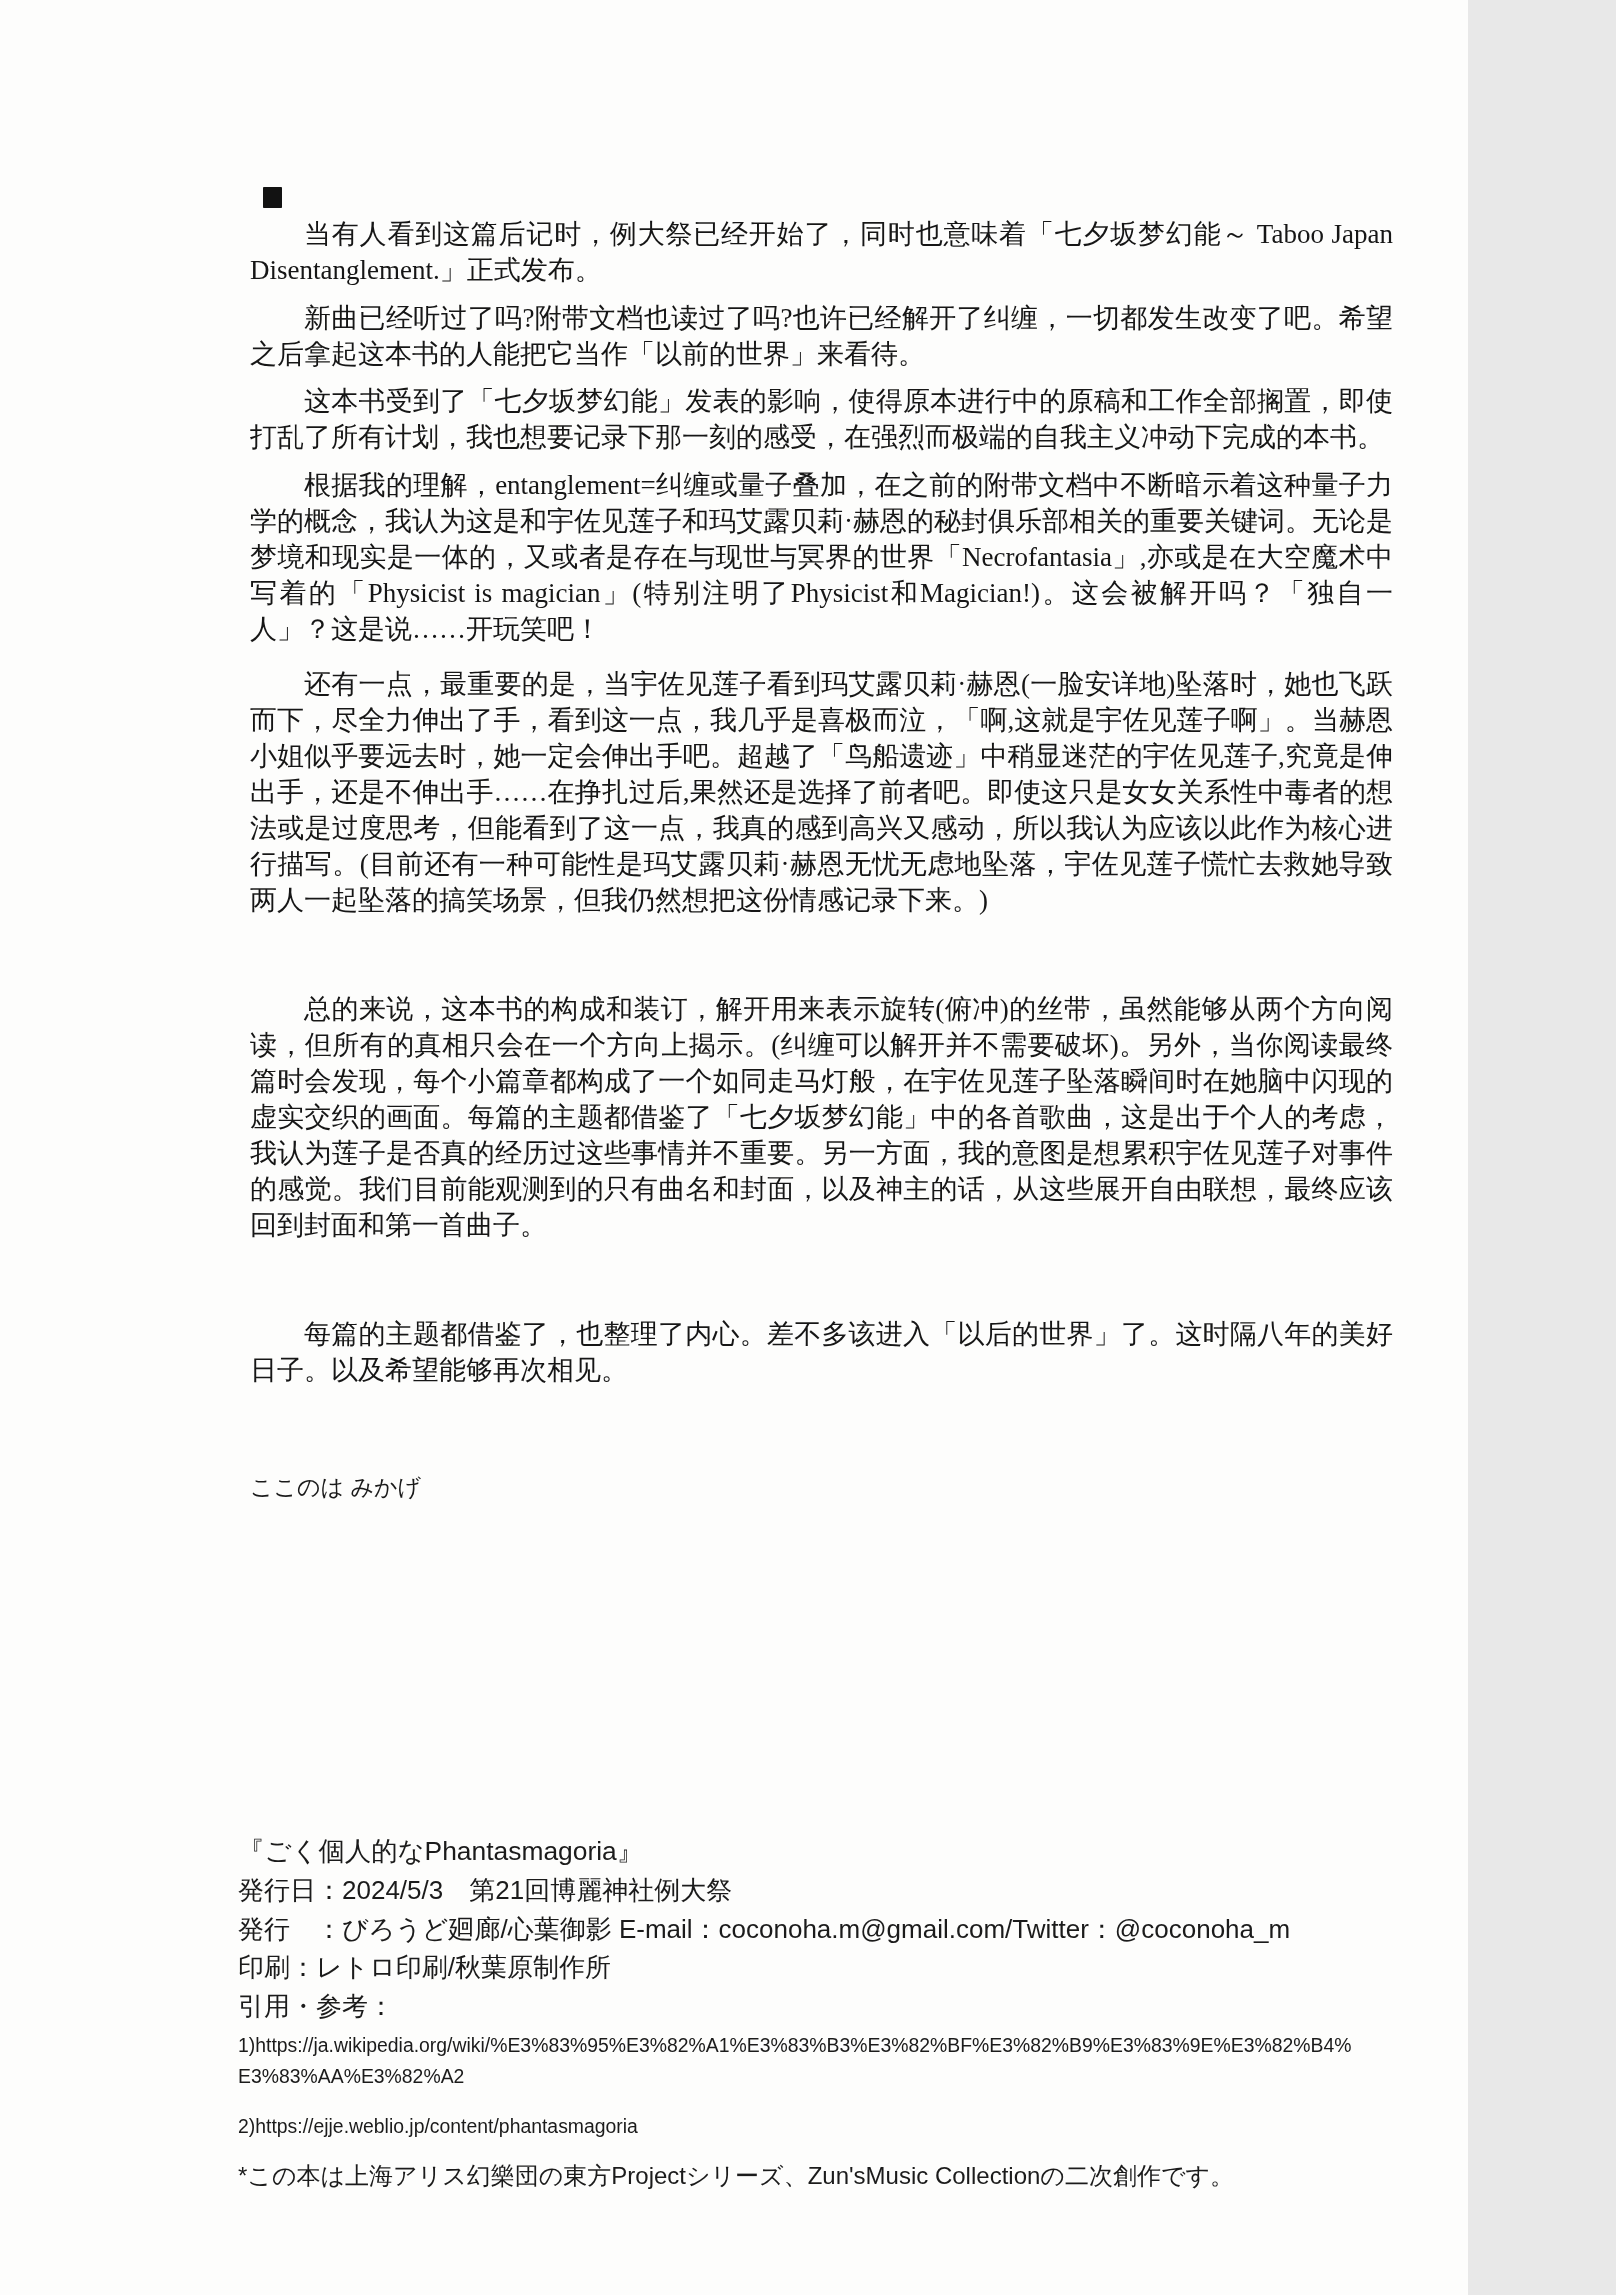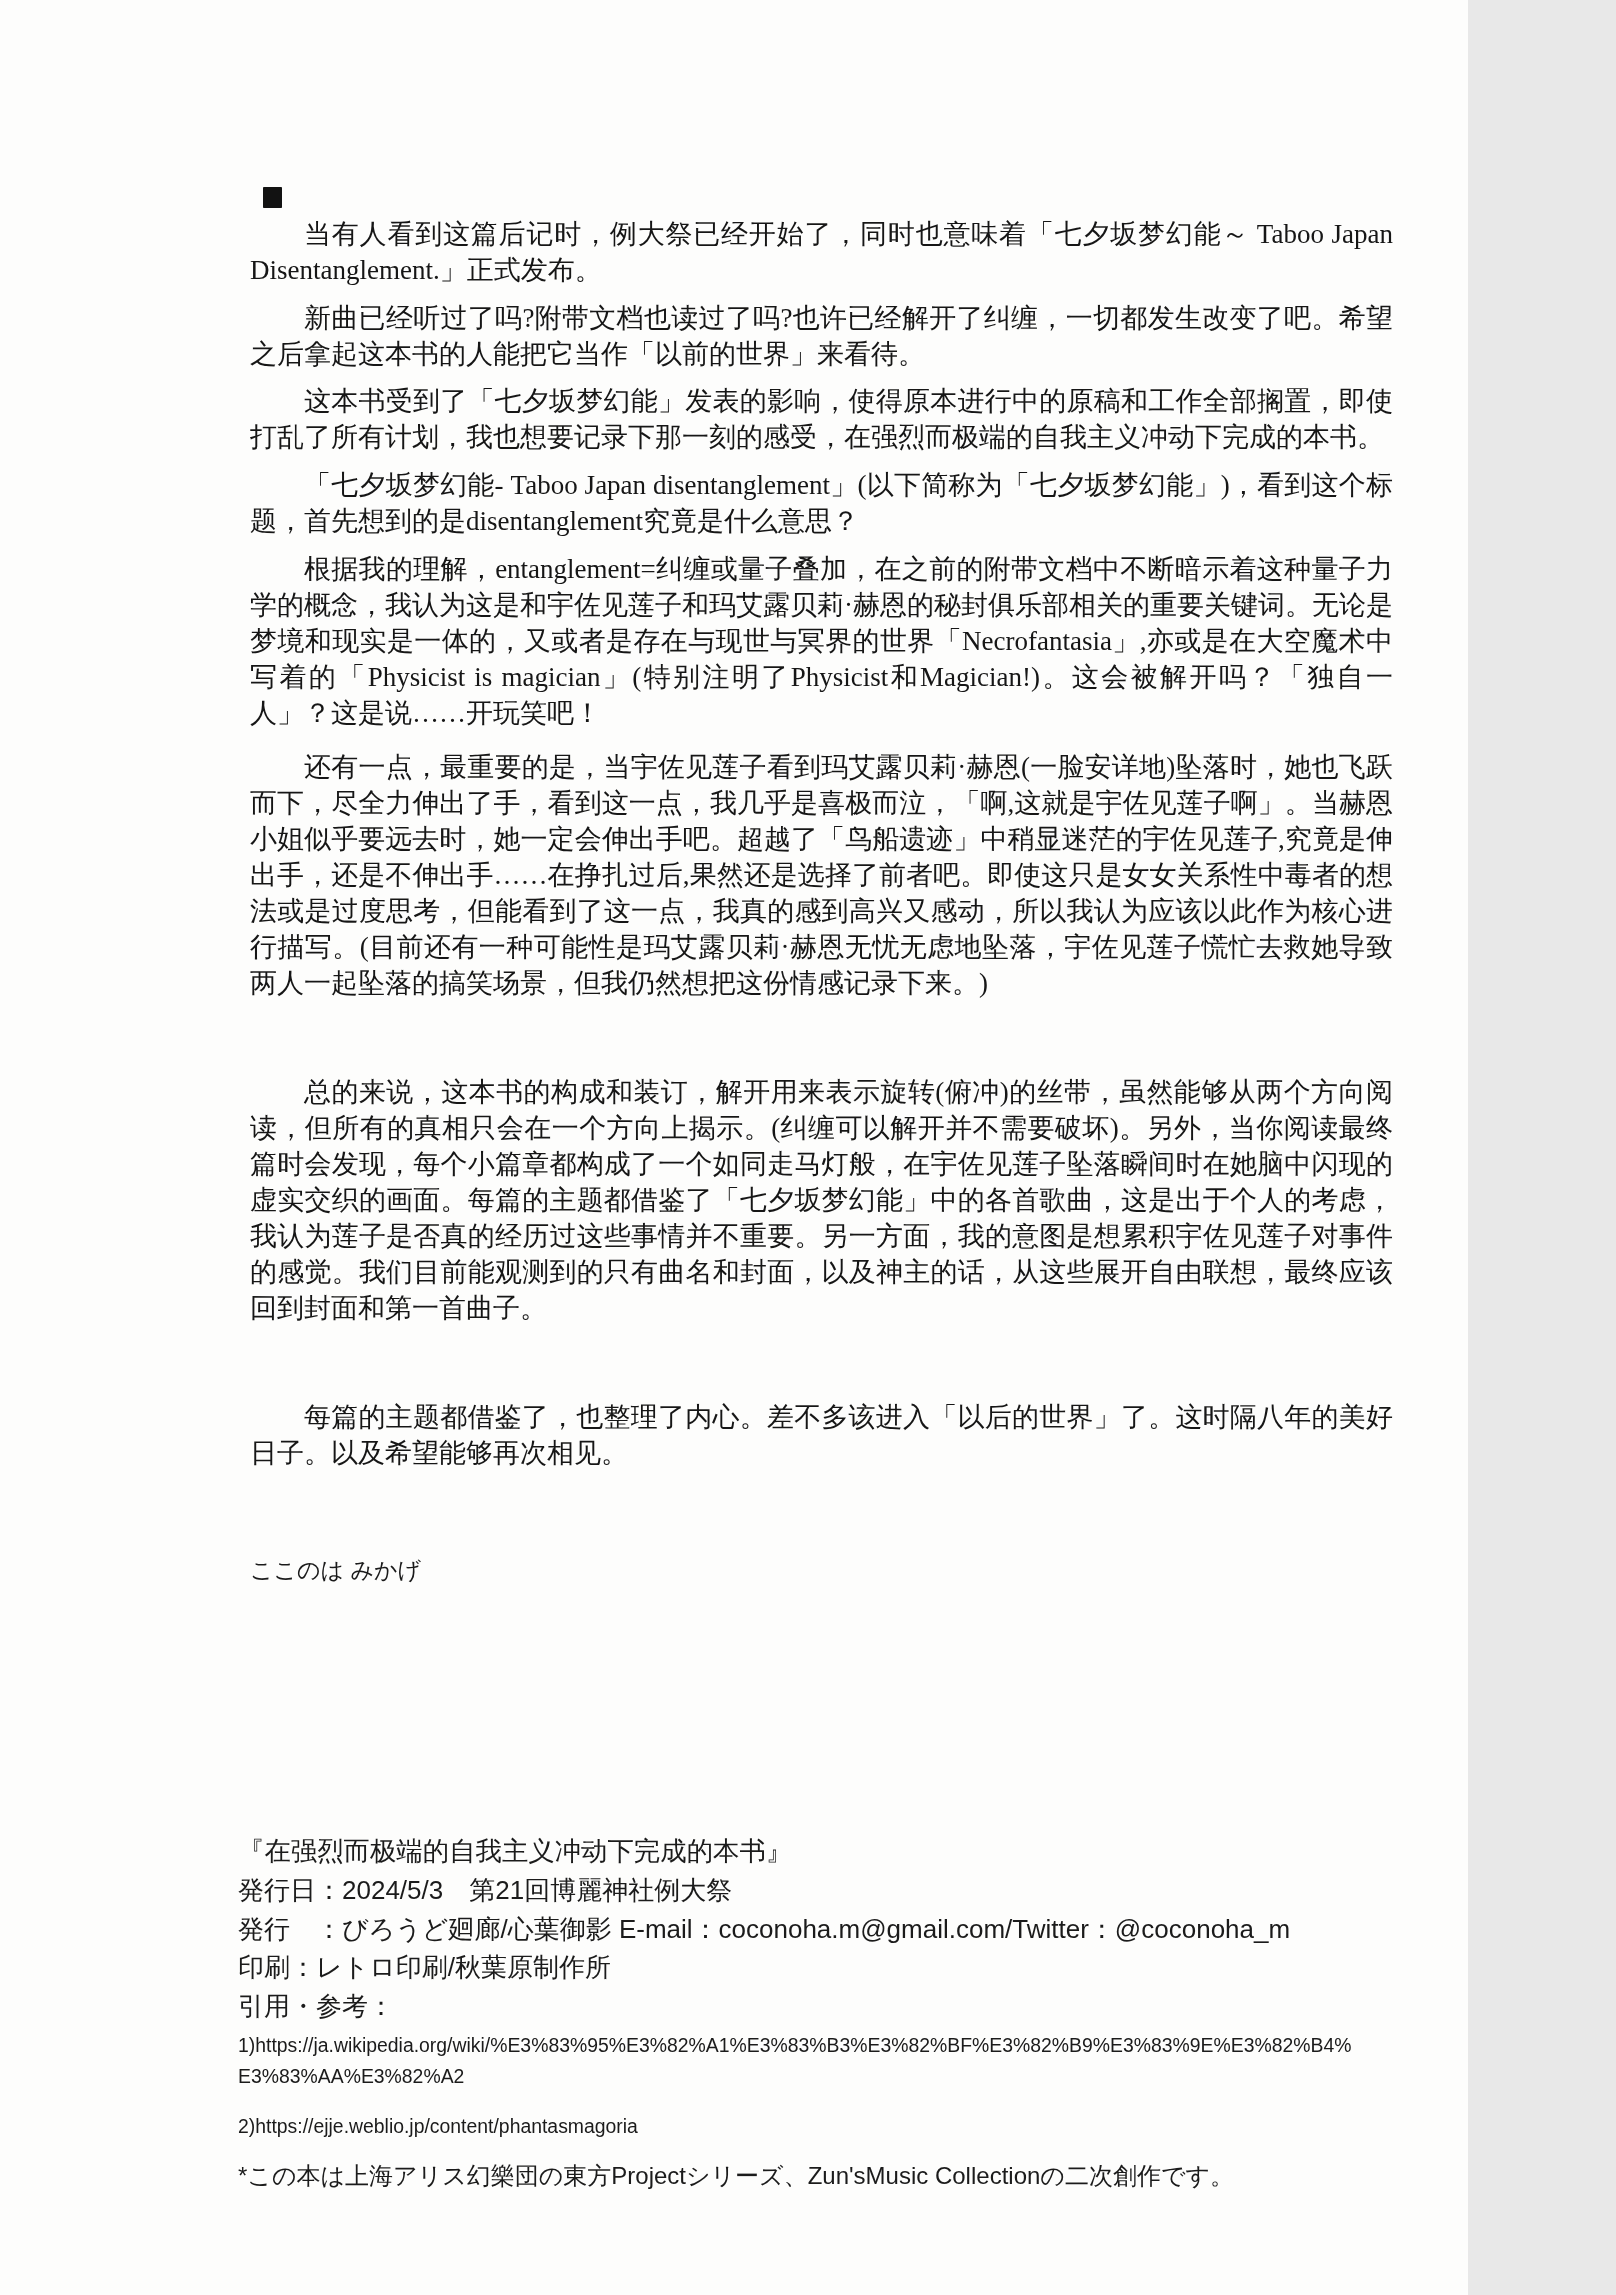--- a/index.html
+++ b/index.html
@@ -89,30 +89,29 @@
 <body>
 
 <div class="page">
 
   <div class="corner-marker"></div>
 
   <div class="body-text">
     <p>当有人看到这篇后记时，例大祭已经开始了，同时也意味着「七夕坂梦幻能～ Taboo Japan Disentanglement.」正式发布。</p>
     <p>新曲已经听过了吗?附带文档也读过了吗?也许已经解开了纠缠，一切都发生改变了吧。希望之后拿起这本书的人能把它当作「以前的世界」来看待。</p>
     <p>这本书受到了「七夕坂梦幻能」发表的影响，使得原本进行中的原稿和工作全部搁置，即使打乱了所有计划，我也想要记录下那一刻的感受，在强烈而极端的自我主义冲动下完成的本书。</p>
-    <p>「七夕坂梦幻能- Taboo Japan disentanglement」(以下简称为「七夕坂梦幻能」)，看到这个标题，首先想到的是disentanglement究竟是什么意思？</p>
     <p>根据我的理解，entanglement=纠缠或量子叠加，在之前的附带文档中不断暗示着这种量子力学的概念，我认为这是和宇佐见莲子和玛艾露贝莉·赫恩的秘封俱乐部相关的重要关键词。无论是梦境和现实是一体的，又或者是存在与现世与冥界的世界「Necrofantasia」,亦或是在大空魔术中写着的「Physicist is magician」(特别注明了Physicist和Magician!)。这会被解开吗？「独自一人」？这是说……开玩笑吧！</p>
     <p class="gap-small">还有一点，最重要的是，当宇佐见莲子看到玛艾露贝莉·赫恩(一脸安详地)坠落时，她也飞跃而下，尽全力伸出了手，看到这一点，我几乎是喜极而泣，「啊,这就是宇佐见莲子啊」。当赫恩小姐似乎要远去时，她一定会伸出手吧。超越了「鸟船遗迹」中稍显迷茫的宇佐见莲子,究竟是伸出手，还是不伸出手……在挣扎过后,果然还是选择了前者吧。即使这只是女女关系性中毒者的想法或是过度思考，但能看到了这一点，我真的感到高兴又感动，所以我认为应该以此作为核心进行描写。(目前还有一种可能性是玛艾露贝莉·赫恩无忧无虑地坠落，宇佐见莲子慌忙去救她导致两人一起坠落的搞笑场景，但我仍然想把这份情感记录下来。)</p>
     <p class="gap-large">总的来说，这本书的构成和装订，解开用来表示旋转(俯冲)的丝带，虽然能够从两个方向阅读，但所有的真相只会在一个方向上揭示。(纠缠可以解开并不需要破坏)。另外，当你阅读最终篇时会发现，每个小篇章都构成了一个如同走马灯般，在宇佐见莲子坠落瞬间时在她脑中闪现的虚实交织的画面。每篇的主题都借鉴了「七夕坂梦幻能」中的各首歌曲，这是出于个人的考虑，我认为莲子是否真的经历过这些事情并不重要。另一方面，我的意图是想累积宇佐见莲子对事件的感觉。我们目前能观测到的只有曲名和封面，以及神主的话，从这些展开自由联想，最终应该回到封面和第一首曲子。</p>
     <p class="gap-large">每篇的主题都借鉴了，也整理了内心。差不多该进入「以后的世界」了。这时隔八年的美好日子。以及希望能够再次相见。</p>
     <div class="signature">ここのは みかげ</div>
   </div>
 
   <div class="colophon">
-    <div class="line title">『在强烈而极端的自我主义冲动下完成的本书』</div>
+    <div class="line title">『ごく個人的なPhantasmagoria』</div>
     <div class="line">発行日：2024/5/3　第21回博麗神社例大祭</div>
     <div class="line">発行　：びろうど廻廊/心葉御影 E-mail：coconoha.m@gmail.com/Twitter：@coconoha_m</div>
     <div class="line">印刷：レトロ印刷/秋葉原制作所</div>
     <div class="line">引用・参考：</div>
     <div class="line ref">1)https://ja.wikipedia.org/wiki/%E3%83%95%E3%82%A1%E3%83%B3%E3%82%BF%E3%82%B9%E3%83%9E%E3%82%B4%E3%83%AA%E3%82%A2</div>
     <div class="line ref ref-2">2)https://ejje.weblio.jp/content/phantasmagoria</div>
     <div class="line disclaimer">*この本は上海アリス幻樂団の東方Projectシリーズ、Zun'sMusic Collectionの二次創作です。</div>
   </div>
 
 </div>

